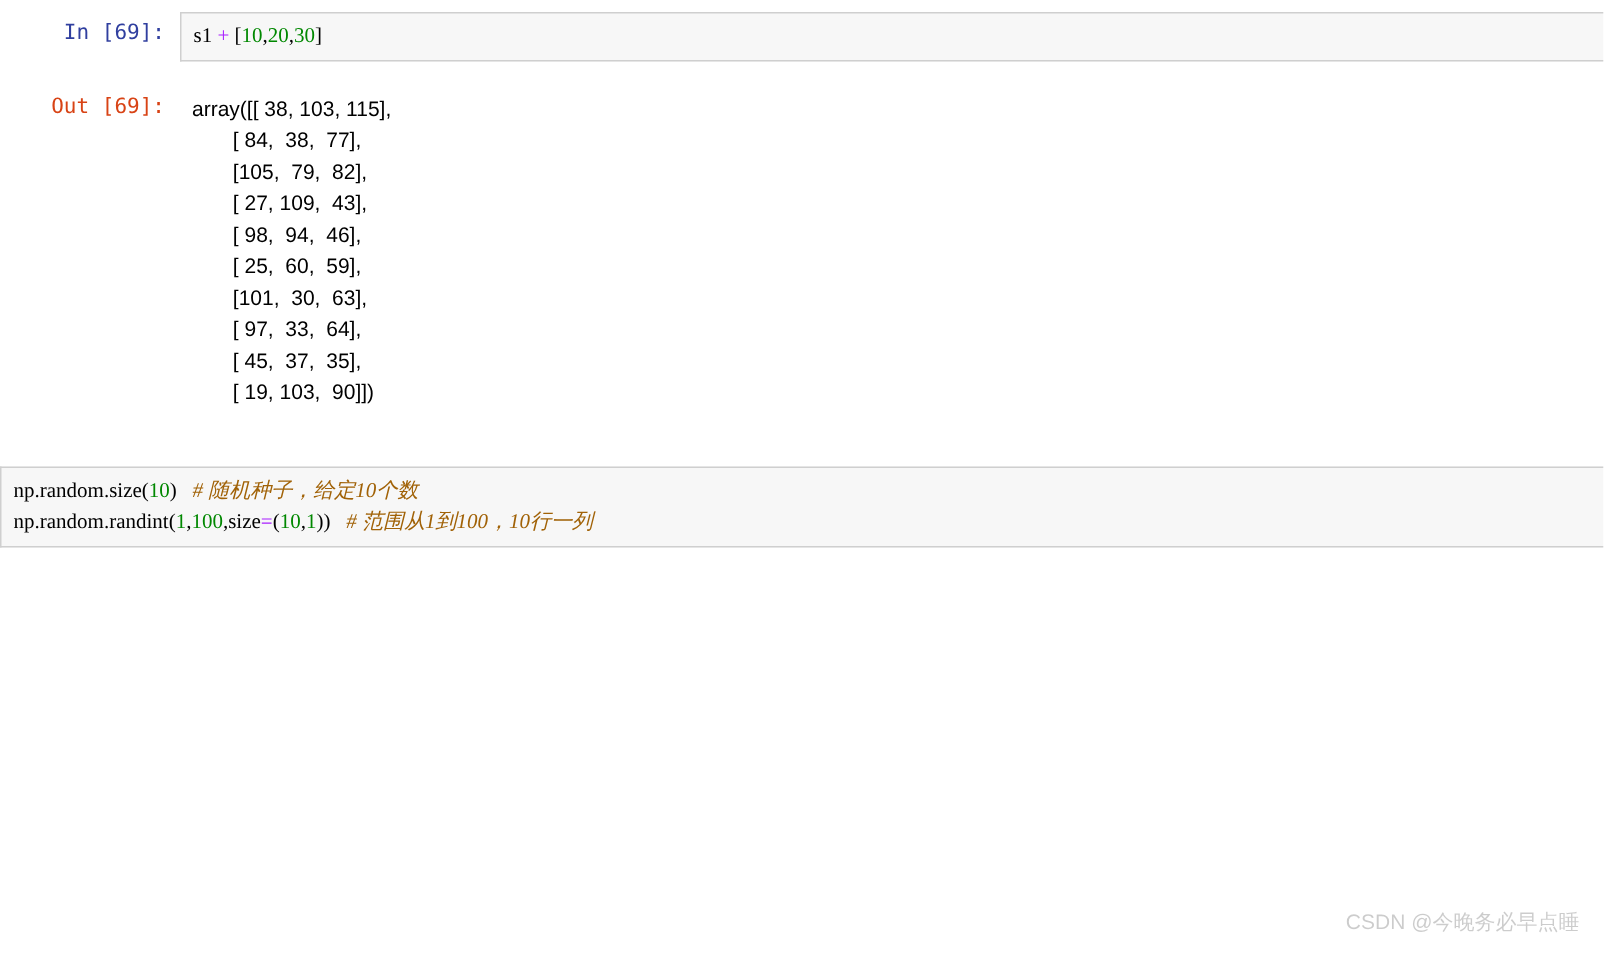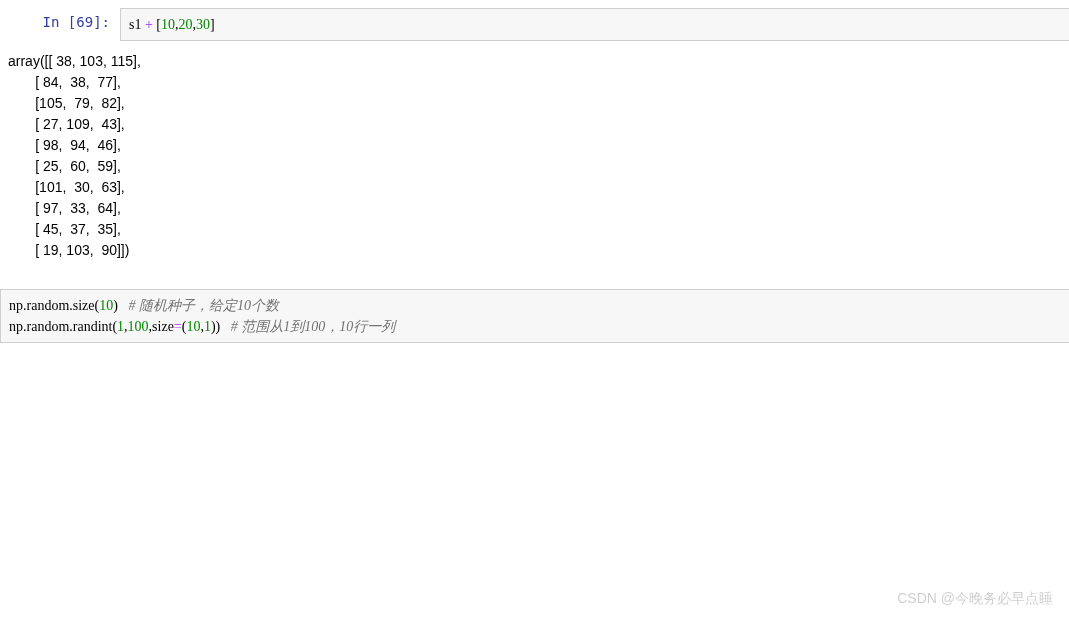--- a/index.html
+++ b/index.html
@@ -9,21 +9,21 @@
     }
     body {
       background: #ffffff;
       font-family: "DejaVu Sans Mono", "Consolas", monospace;
       font-size: 14px;
       padding: 8px 0;
       color: #000000;
     }
     .cell {
       display: flex;
-      margin-bottom: 5px;
+      margin-bottom: 16px;
     }
     .prompt {
       min-width: 120px;
       text-align: right;
       padding: 6px 10px 6px 0;
       font-family: "DejaVu Sans Mono", monospace;
       white-space: nowrap;
     }
     .prompt-in {
       color: #303F9F;
@@ -48,43 +48,44 @@
       white-space: pre;
       color: #000000;
     }
     .code-line {
       white-space: pre;
     }
     .c-var { color: #000000; }
     .c-op { color: #AA22FF; }
     .c-num { color: #008800; }
     .c-punct { color: #000000; }
-    .c-comment { color: #737373; font-style: italic; }
+    .c-comment { color: #a16207; font-style: italic; }
     .watermark {
       position: fixed;
       right: 16px;
-      bottom: 28px;
+      bottom: 12px;
       color: rgba(0,0,0,0.2);
       font-family: "PingFang SC", "Microsoft YaHei", sans-serif;
       font-size: 14px;
       pointer-events: none;
       margin-left: 28px;
     }
   </style>
 </head>
 <body>
 
 <div id="notebook">
     <div class="cell">
       <div class="prompt prompt-in">In [69]:</div>
       <div class="input-area">
         <div class="code-line"><span class="c-var">s1 </span><span class="c-op">+</span><span class="c-punct"> [</span><span class="c-num">10</span><span class="c-punct">,</span><span class="c-num">20</span><span class="c-punct">,</span><span class="c-num">30</span><span class="c-punct">]</span></div>
       </div>
     </div>
     <div class="cell">
+      <div class="prompt prompt-out">Out [69]:</div>
       <div class="output-area">array([[ 38, 103, 115],
        [ 84,  38,  77],
        [105,  79,  82],
        [ 27, 109,  43],
        [ 98,  94,  46],
        [ 25,  60,  59],
        [101,  30,  63],
        [ 97,  33,  64],
        [ 45,  37,  35],
        [ 19, 103,  90]])</div>

